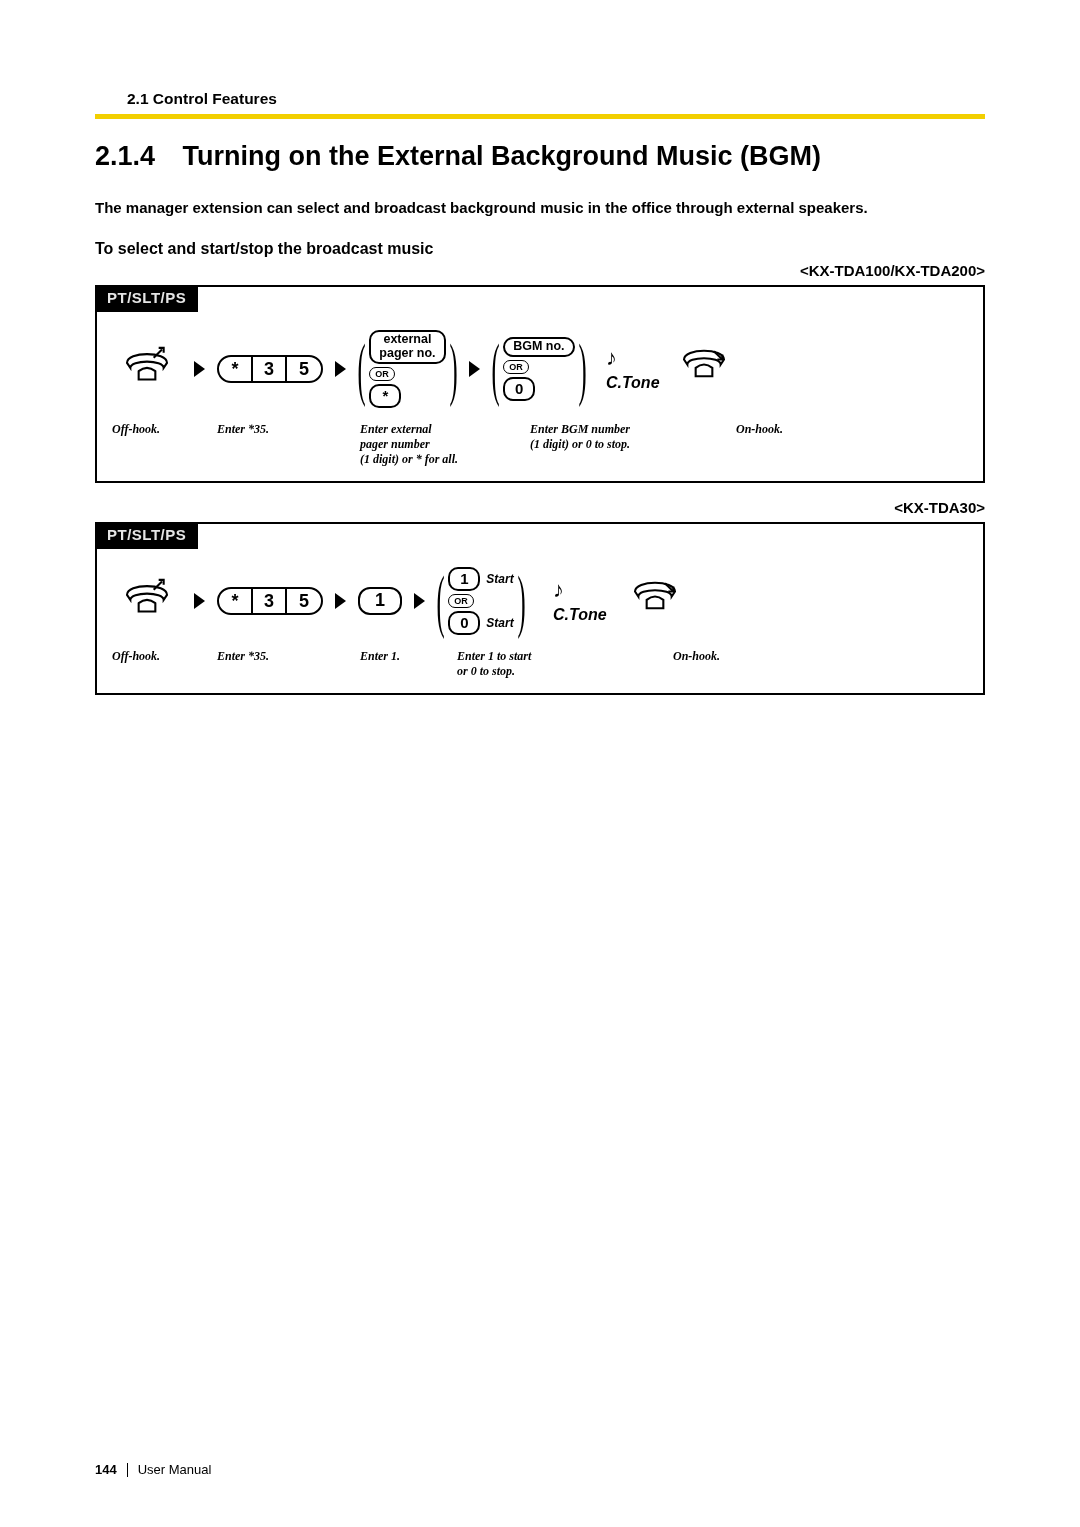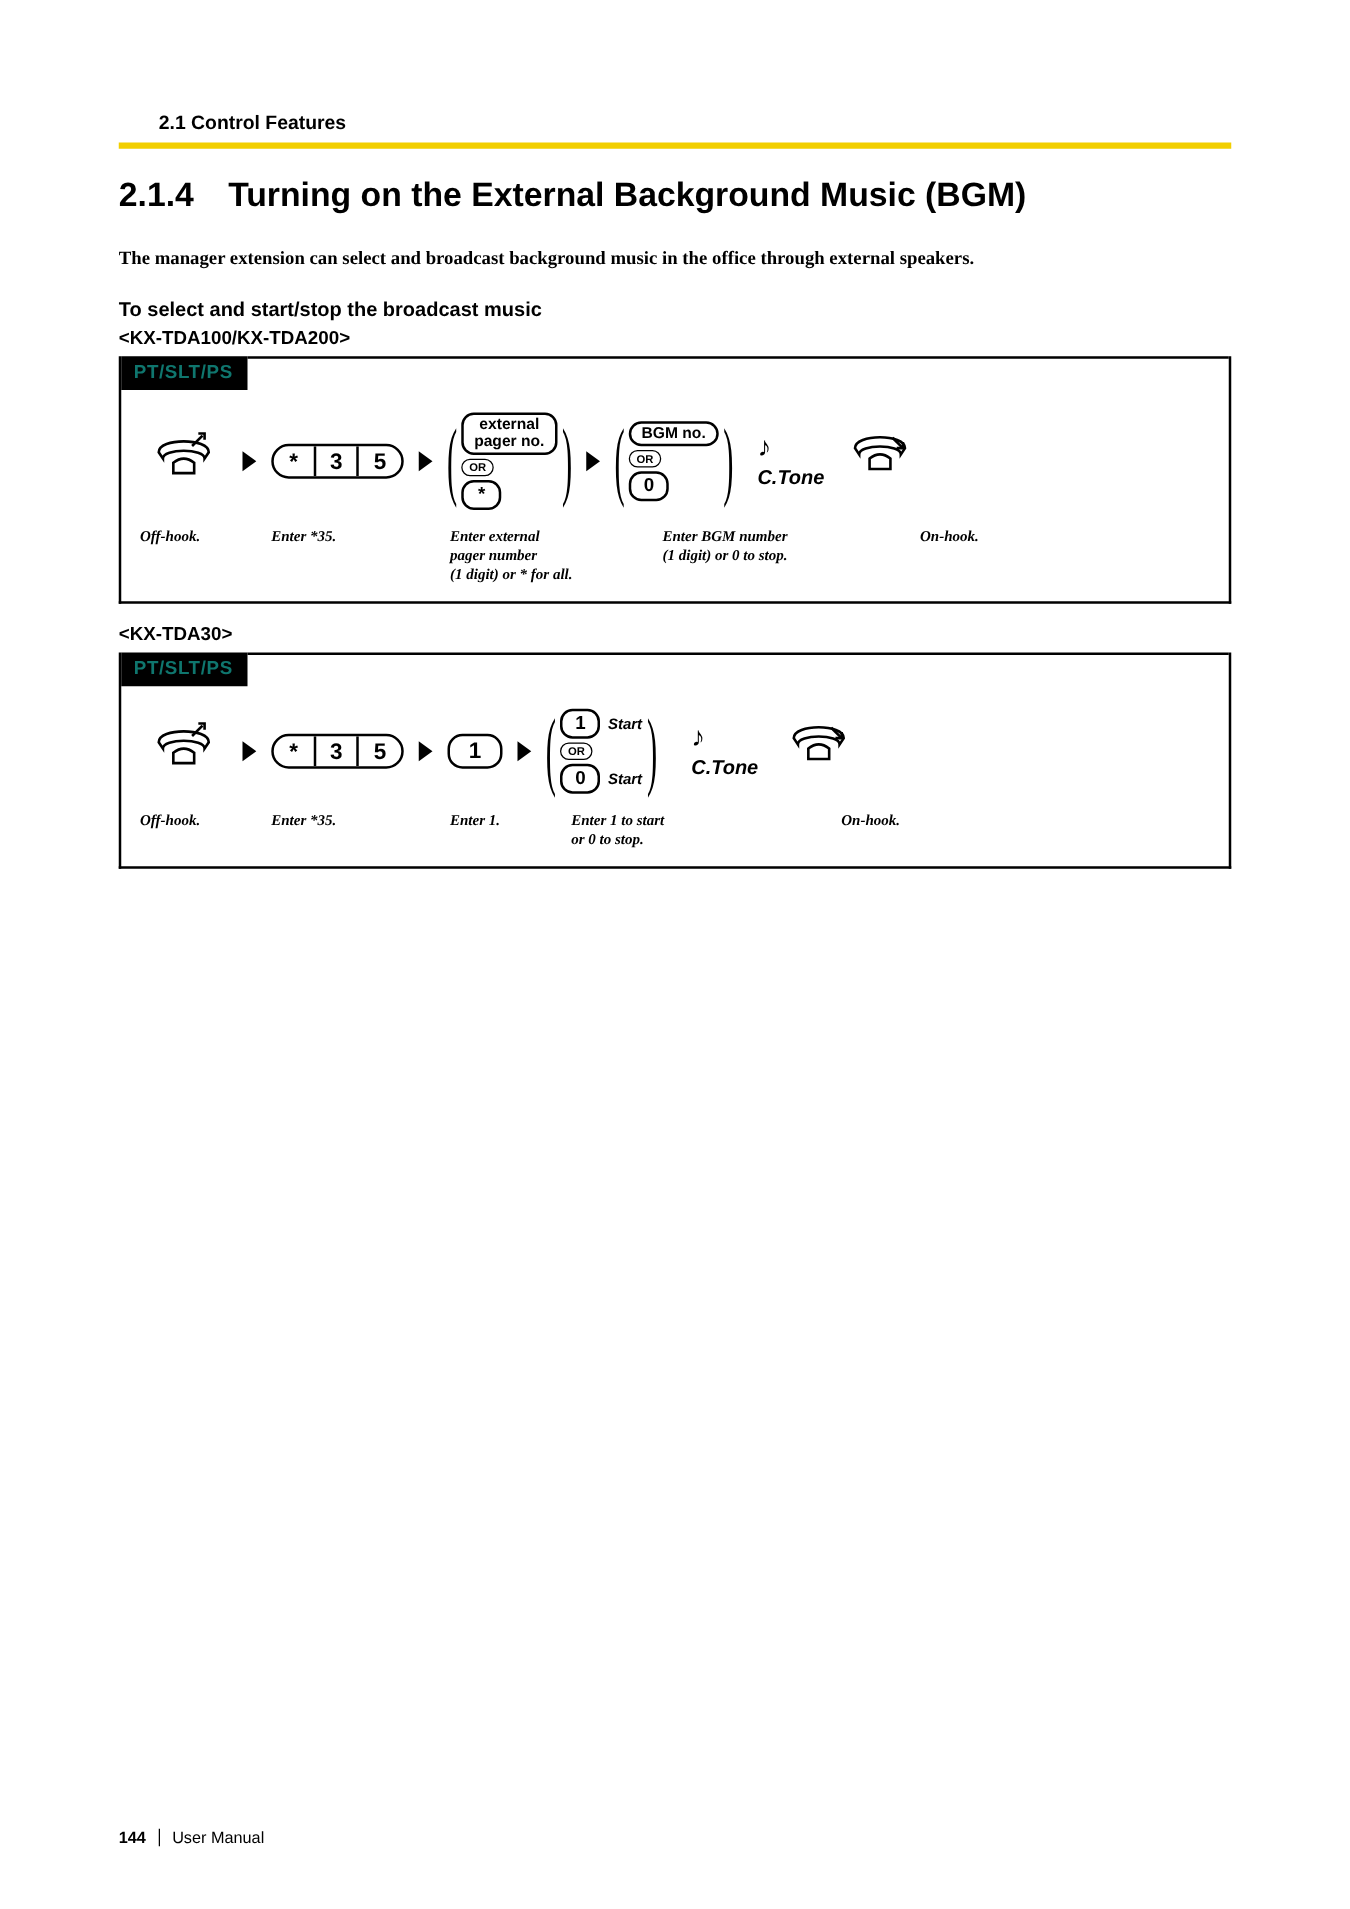--- a/index.html
+++ b/index.html
@@ -28,49 +28,49 @@
     font-size: 27px;
     font-weight: bold;
     margin-bottom: 25px;
   }
   h1.title .secno { display:inline-block; width:80px;}
   .intro {
     font-size: 15px;
     font-weight: bold;
     line-height: 1.4;
     margin-bottom: 22px;
-    font-family: Liberation Serif, serif;
   }
   .subhead {
     font-size: 16px;
     font-weight: bold;
     margin-bottom: 4px;
   }
   .model {
     font-size: 15px;
     font-weight: bold;
     margin-bottom: 6px;
+    text-align: right;
   }
   
   .diagram {
     border: 2px solid #000;
     border-top: none;
     position: relative;
     padding: 45px 15px 14px 15px;
     margin-bottom: 16px;
   }
   .diagram .topbar {
     position: absolute;
     top: 0; left: 0; right: 0;
     height: 27px;
     display: flex;
   }
   .diagram .tab {
     background: #000;
-    color: #0f766e;
+    color: #e5e5e5;
     font-weight: bold;
     font-size: 15px;
     padding: 4px 12px 4px 10px;
     letter-spacing: 0.5px;
   }
   .diagram .topline {
     flex: 1;
     border-top: 2px solid #000;
   }
   .flow {

